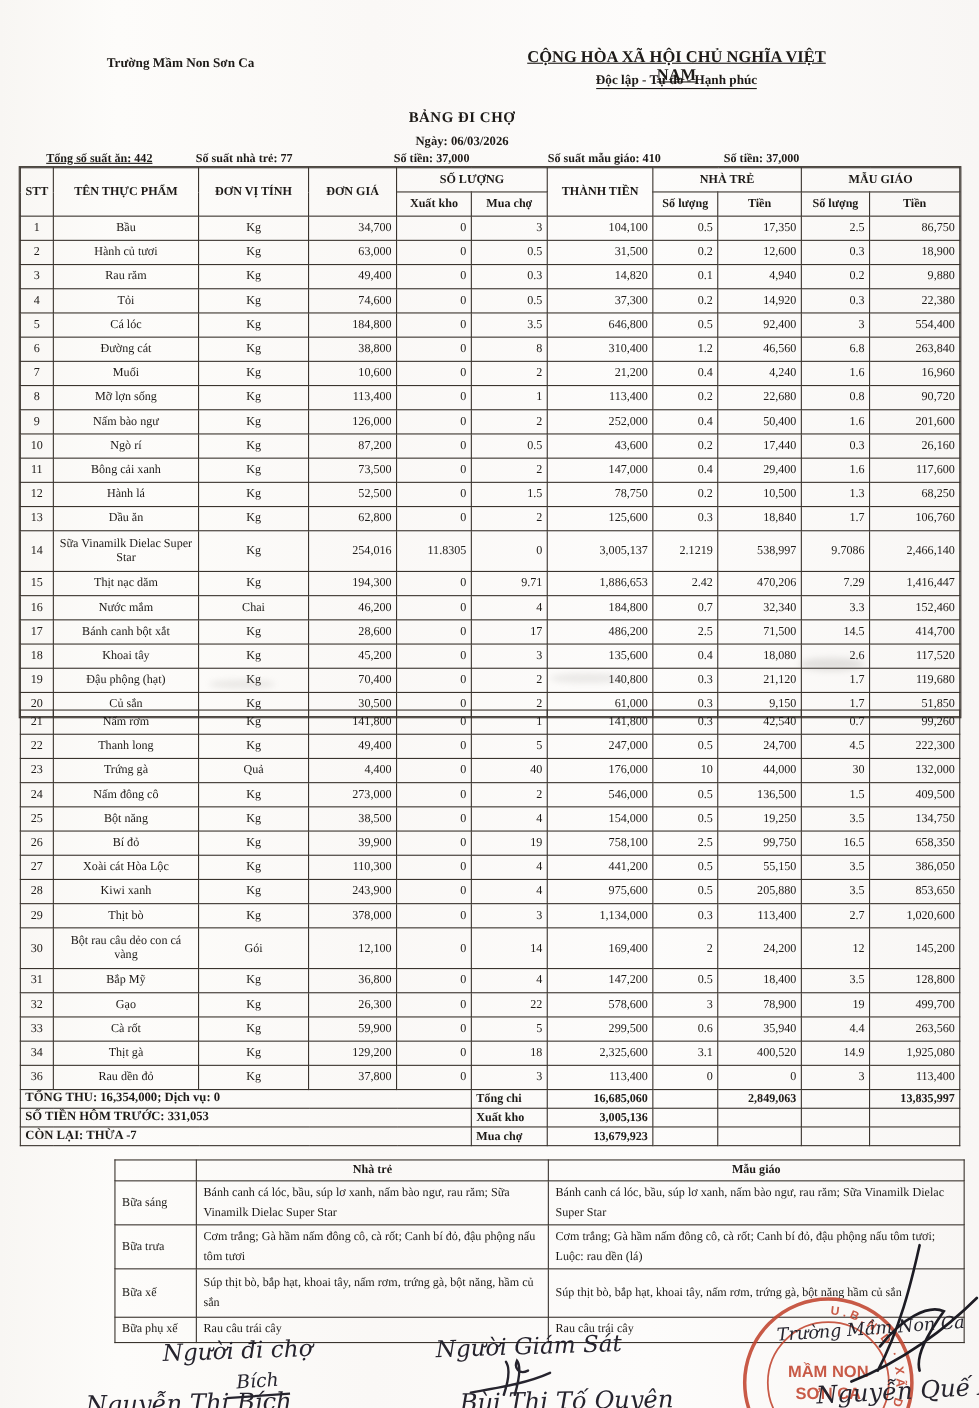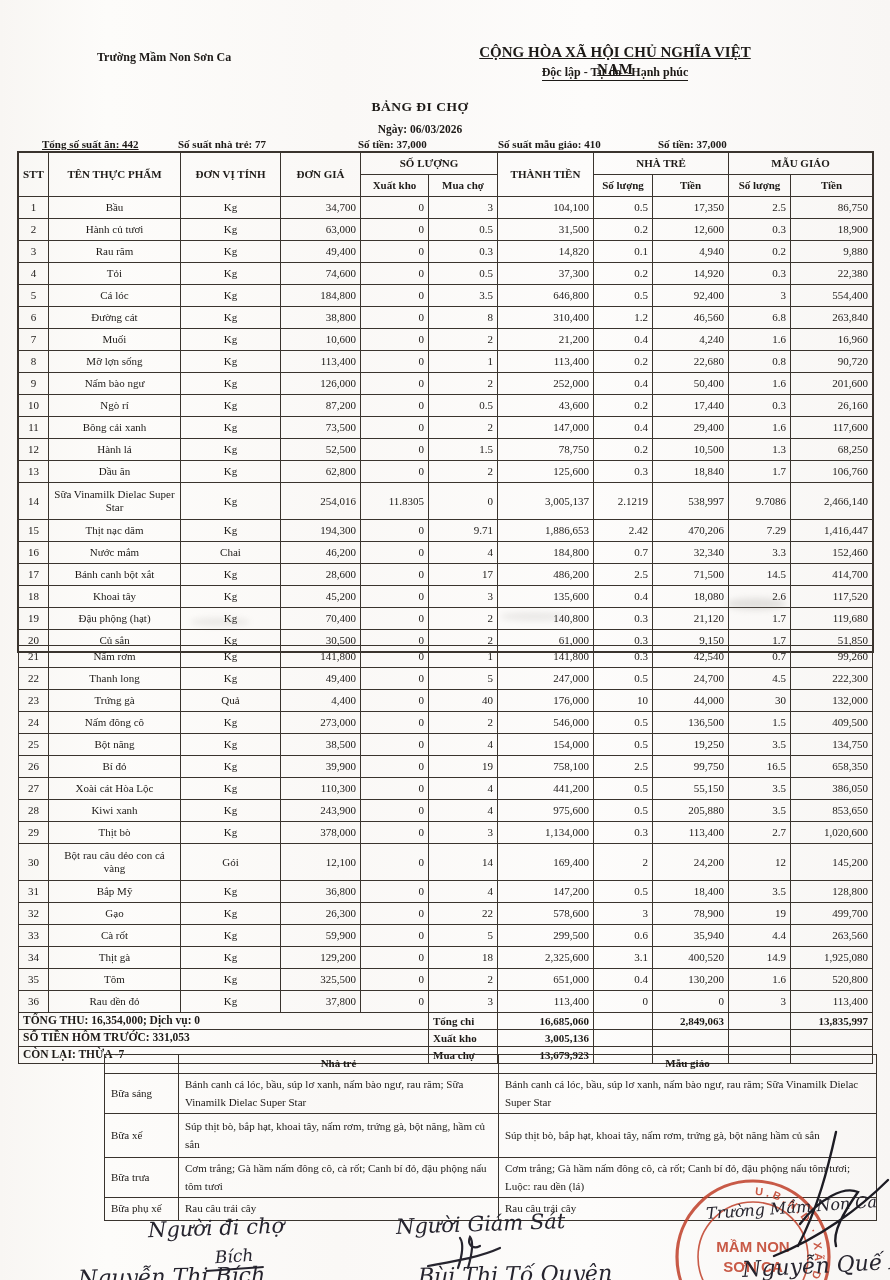--- a/index.html
+++ b/index.html
@@ -547,33 +547,20 @@
           <td class="num">129,200</td>
           <td class="num">0</td>
           <td class="num">18</td>
           <td class="num">2,325,600</td>
           <td class="num">3.1</td>
           <td class="num">400,520</td>
           <td class="num">14.9</td>
           <td class="num">1,925,080</td>
         </tr>
         <tr>
-          <td class="stt">35</td>
-          <td class="name">Tôm</td>
-          <td class="unit">Kg</td>
-          <td class="num">325,500</td>
-          <td class="num">0</td>
-          <td class="num">2</td>
-          <td class="num">651,000</td>
-          <td class="num">0.4</td>
-          <td class="num">130,200</td>
-          <td class="num">1.6</td>
-          <td class="num">520,800</td>
-        </tr>
-        <tr>
           <td class="stt">36</td>
           <td class="name">Rau dền đỏ</td>
           <td class="unit">Kg</td>
           <td class="num">37,800</td>
           <td class="num">0</td>
           <td class="num">3</td>
           <td class="num">113,400</td>
           <td class="num">0</td>
           <td class="num">0</td>
           <td class="num">3</td>
@@ -623,29 +610,29 @@
         <th>Nhà trẻ</th>
         <th>Mẫu giáo</th>
       </tr>
     </thead>
     <tbody>
         <tr style="height: 40px;">
           <td>Bữa sáng</td>
           <td>Bánh canh cá lóc, bầu, súp lơ xanh, nấm bào ngư, rau răm; Sữa Vinamilk Dielac Super Star</td>
           <td>Bánh canh cá lóc, bầu, súp lơ xanh, nấm bào ngư, rau răm; Sữa Vinamilk Dielac Super Star</td>
         </tr>
+        <tr style="height: 40px;">
+          <td>Bữa trưa</td>
+          <td>Cơm trắng; Gà hầm nấm đông cô, cà rốt; Canh bí đỏ, đậu phộng nấu tôm tươi</td>
+          <td>Cơm trắng; Gà hầm nấm đông cô, cà rốt; Canh bí đỏ, đậu phộng nấu tôm tươi; Luộc: rau dền (lá)</td>
+        </tr>
         <tr style="height: 44px;">
           <td>Bữa xế</td>
           <td>Súp thịt bò, bắp hạt, khoai tây, nấm rơm, trứng gà, bột năng, hầm củ sắn</td>
           <td>Súp thịt bò, bắp hạt, khoai tây, nấm rơm, trứng gà, bột năng hầm củ sắn</td>
-        </tr>
-        <tr style="height: 40px;">
-          <td>Bữa trưa</td>
-          <td>Cơm trắng; Gà hầm nấm đông cô, cà rốt; Canh bí đỏ, đậu phộng nấu tôm tươi</td>
-          <td>Cơm trắng; Gà hầm nấm đông cô, cà rốt; Canh bí đỏ, đậu phộng nấu tôm tươi; Luộc: rau dền (lá)</td>
         </tr>
         <tr style="height: 23px;">
           <td>Bữa phụ xế</td>
           <td>Rau câu trái cây</td>
           <td>Rau câu trái cây</td>
         </tr>
       </tbody>
   </table>
 
   <div class="abs hand" style="left:148px;top:1216px;font-size:21px;transform:rotate(-2deg);">Người đi chợ</div>

